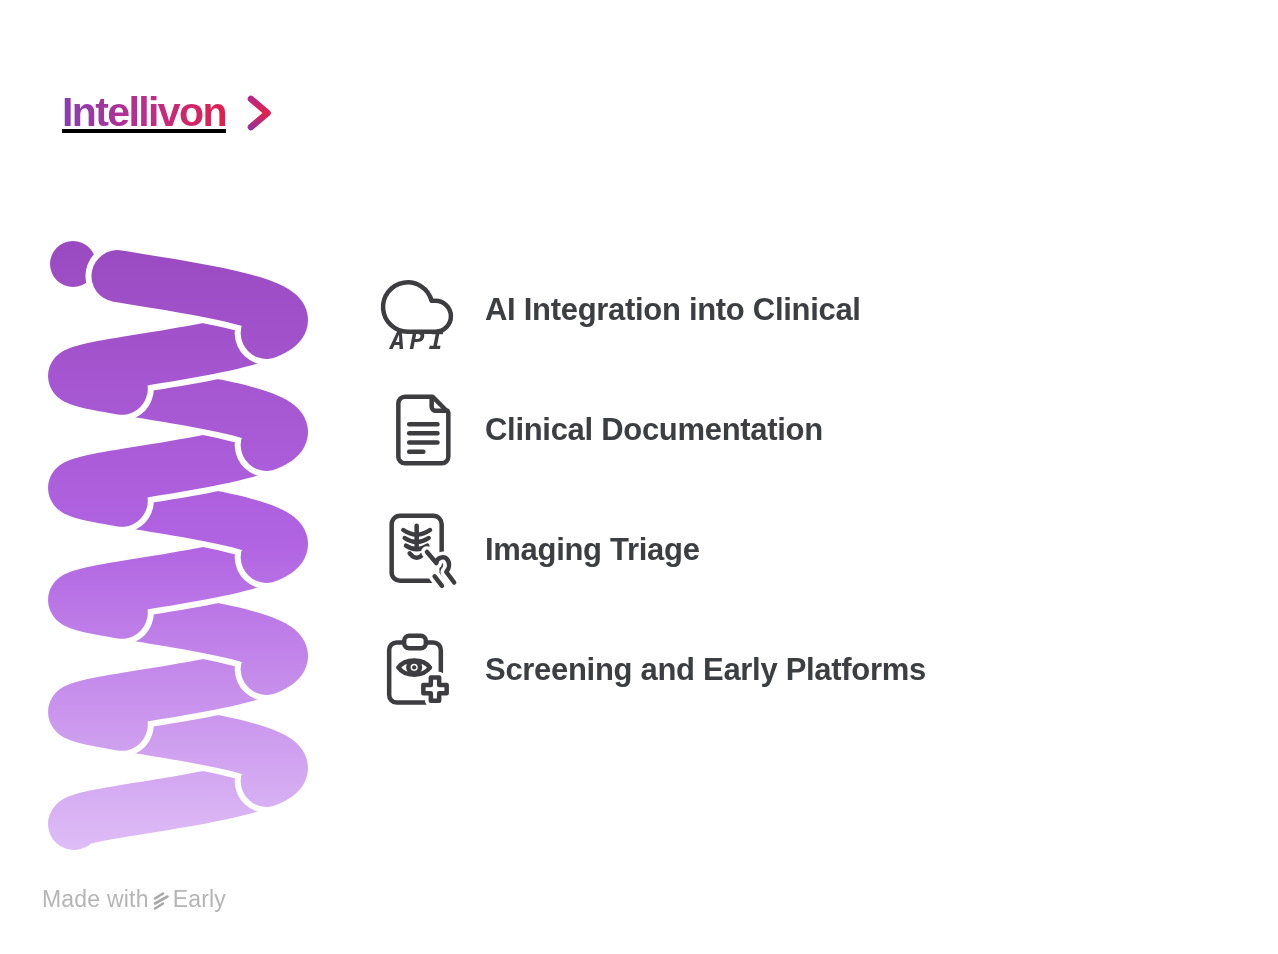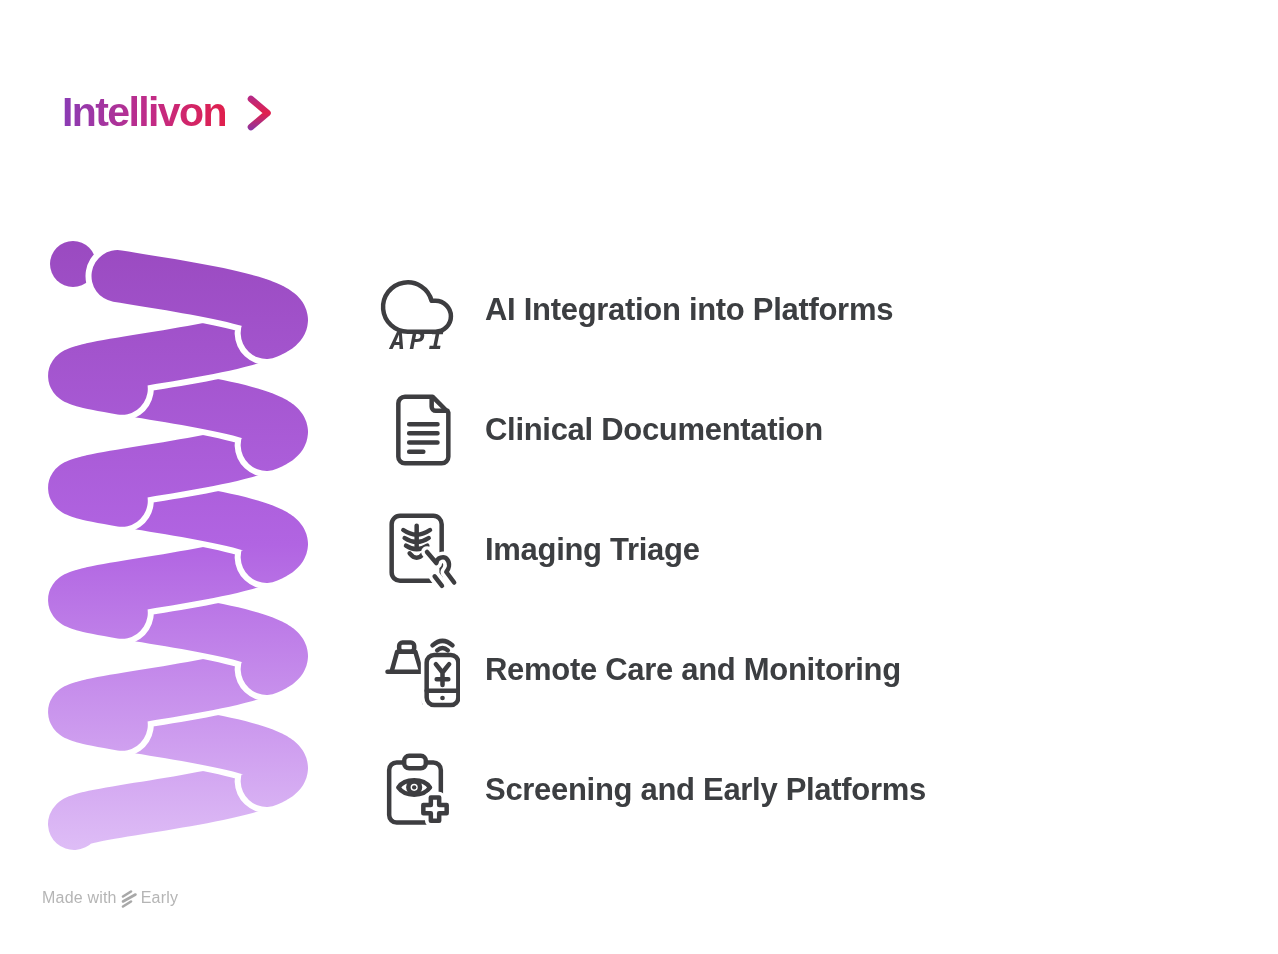--- a/index.html
+++ b/index.html
@@ -2,21 +2,21 @@
 <html style="--ic: #3d3d40; --label: #3c3e41; --footer: #b5b5b5;"><head>
 <meta charset="utf-8">
 <style>
   html,body{margin:0;padding:0;}
   body{
     width:1278px;height:954px;position:relative;overflow:hidden;
     background:#ffffff;
     font-family:"Liberation Sans", sans-serif;
   }
   
-  .logo{position:absolute;left:62px;top:92px;display:flex;align-items:center;gap:20px;}
+  .logo{position:absolute;left:62px;top:92px;display:flex;align-items:center;gap:20px;text-decoration:underline;}
   .logo-text{
     font-size:41px;font-weight:700;letter-spacing:-1.6px;line-height:1;
     background:linear-gradient(90deg,#8a3cb5,#c22b86 55%,#e01f4c);
     -webkit-background-clip:text;background-clip:text;
     color:transparent;
   }
   
   .list{position:absolute;left:380px;top:270px;}
   .row{display:flex;align-items:center;gap:25px;height:80px;margin-bottom:40px;}
   .icon-box{width:80px;height:80px;flex:0 0 80px;font-style:italic;}
@@ -31,21 +31,21 @@
   .filldot{fill:var(--ic,#3d3d40);stroke:none;}
   .api{
     font-family:"DejaVu Sans Mono", monospace;font-weight:bold;font-size:15px;
     letter-spacing:2.5px;text-anchor:middle;fill:var(--ic,#3d3d40);
   }
   
   #spiral{position:absolute;left:18px;top:225px;}
   
   .footer{
     position:absolute;left:42px;top:886px;display:flex;align-items:center;
-    font-size:16px;color:var(--footer,#b5b5b5);letter-spacing:0.2px;
+    font-size:23px;color:var(--footer,#b5b5b5);letter-spacing:0.2px;
   }
   .napkin-ic{stroke:#a8a8a8;fill:none;stroke-width:2.6;stroke-linecap:round;stroke-linejoin:round;}
 </style>
 </head>
 <body style="background: rgb(255, 255, 255);">
 
 <div class="logo">
   <span class="logo-text" id="logoText" style="background: linear-gradient(90deg, rgb(138, 60, 181), rgb(194, 43, 134) 55%, rgb(224, 31, 76)) text; color: transparent;">Intellivon</span>
   <svg width="27" height="36" viewBox="0 0 27 36">
     <defs>
@@ -94,21 +94,21 @@
 
 <div class="list">
 
   <div class="row">
     <div class="icon-box">
       <svg width="80" height="80" viewBox="0 0 48 48">
         <path class="ic" d="M33.3,18.5 h-2.33 A14.8,14.8 0 1 0 16.65,37 h16.65 a9.25,9.25 0 0 0 0,-18.5 z"></path>
         <text class="api" x="23.5" y="47.2">API</text>
       </svg>
     </div>
-    <div class="item-label">AI Integration into Platforms</div>
+    <div class="item-label">AI Integration into Clinical</div>
   </div>
 
   <div class="row">
     <div class="icon-box">
       <svg width="80" height="80" viewBox="0 0 48 48">
         <path class="ic" d="M15,4 h16.5 l9.5,9.5 V40 a4,4 0 0 1 -4,4 H15 a4,4 0 0 1 -4,-4 V8 a4,4 0 0 1 4,-4 z"></path>
         <path class="ic" d="M31,4.5 V10 a2.5,2.5 0 0 0 2.5,2.5 H40.5"></path>
         <path class="ic" d="M17.5,20.5 H34.5 M17.5,26 H34.5 M17.5,31.5 H34.5 M17.5,37 H26"></path>
       </svg>
     </div>
@@ -124,37 +124,20 @@
         <path class="ic" d="M14.8,16.8 q7.2,4.8 14.4,0"></path>
         <path class="ic" d="M15.6,21.4 q6.4,4.2 12.8,0"></path>
         <path class="ic" d="M17.8,26 q4.2,5.2 8.4,0"></path>
         <path class="halo" d="M28.2,25.2 L33.8,31.8 C34,28.6 38.5,27.2 40.4,29.8 C42.2,32.2 41.3,35.3 39.8,37.2 M39.8,37.2 L44.5,43.5 M32.8,39.8 L37.2,45.5"></path>
         <path class="ic" d="M28.2,25.2 L33.8,31.8 C34,28.6 38.5,27.2 40.4,29.8 C42.2,32.2 41.3,35.3 39.8,37.2 M39.8,37.2 L44.5,43.5 M32.8,39.8 L37.2,45.5"></path>
       </svg>
     </div>
     <div class="item-label">Imaging Triage</div>
   </div>
 
-  <div class="row">
-    <div class="icon-box">
-      <svg width="80" height="80" viewBox="0 0 48 48">
-        <rect class="ic" x="11.5" y="7.5" width="9" height="5.5" rx="2"></rect>
-        <path class="ic" d="M7,24.8 L10.3,13 H21.2 L24.7,24.8"></path>
-        <path class="ic" d="M4.5,25 H26.5"></path>
-        <path class="ic" d="M26.5,25 V43.5"></path>
-        <rect class="halo" x="28" y="15" width="19" height="30" rx="4.5"></rect>
-        <rect class="ic" x="28" y="15" width="19" height="30" rx="4.5"></rect>
-        <path class="ic" d="M31.5,9.2 q6,-5.4 12,0 M34.3,12.2 q3.2,-2.8 6.4,0"></path>
-        <path class="ic" d="M33.5,20.5 L37.5,25.5 L41.5,20.5 M37.5,25.5 V33 M34,29.5 h7"></path>
-        <path class="ic" d="M28,36.5 H47"></path>
-        <circle class="filldot" cx="37.5" cy="40.8" r="1.4"></circle>
-      </svg>
-    </div>
-    <div class="item-label">Remote Care and Monitoring</div>
-  </div>
 
   <div class="row">
     <div class="icon-box">
       <svg width="80" height="80" viewBox="0 0 48 48">
         <rect class="ic" x="5.5" y="7.5" width="31" height="36" rx="4.5"></rect>
         <rect class="ic icw" x="14.5" y="3.5" width="13" height="7.5" rx="3"></rect>
         <path class="ic" d="M11,22.5 C15,16.8 26,16.8 30,22.5 C26,28.2 15,28.2 11,22.5 z"></path>
         <circle class="ic" cx="20.5" cy="22.4" r="3.5"></circle>
         <circle class="filldot" cx="20.5" cy="22.4" r="1.3"></circle>
         <path class="halo" d="M30.5,28.5 h5 v4.5 h4.5 v5 h-4.5 V42.5 h-5 v-4.5 H26 v-5 h4.5 z"></path>

